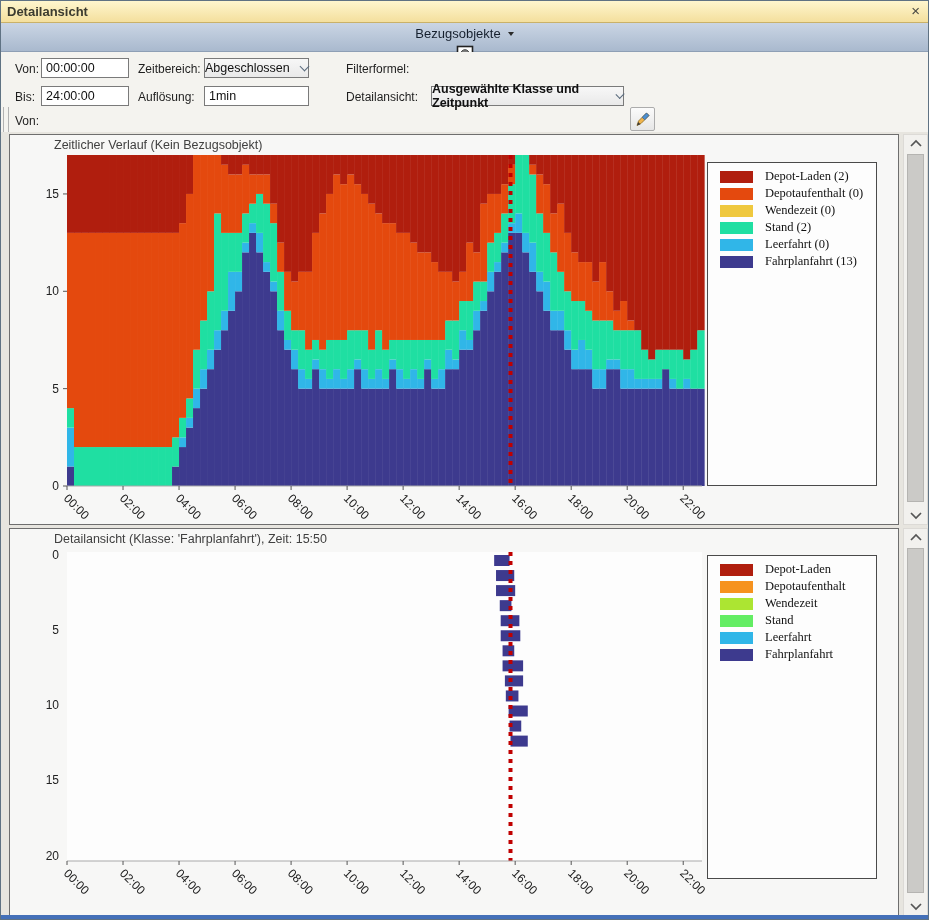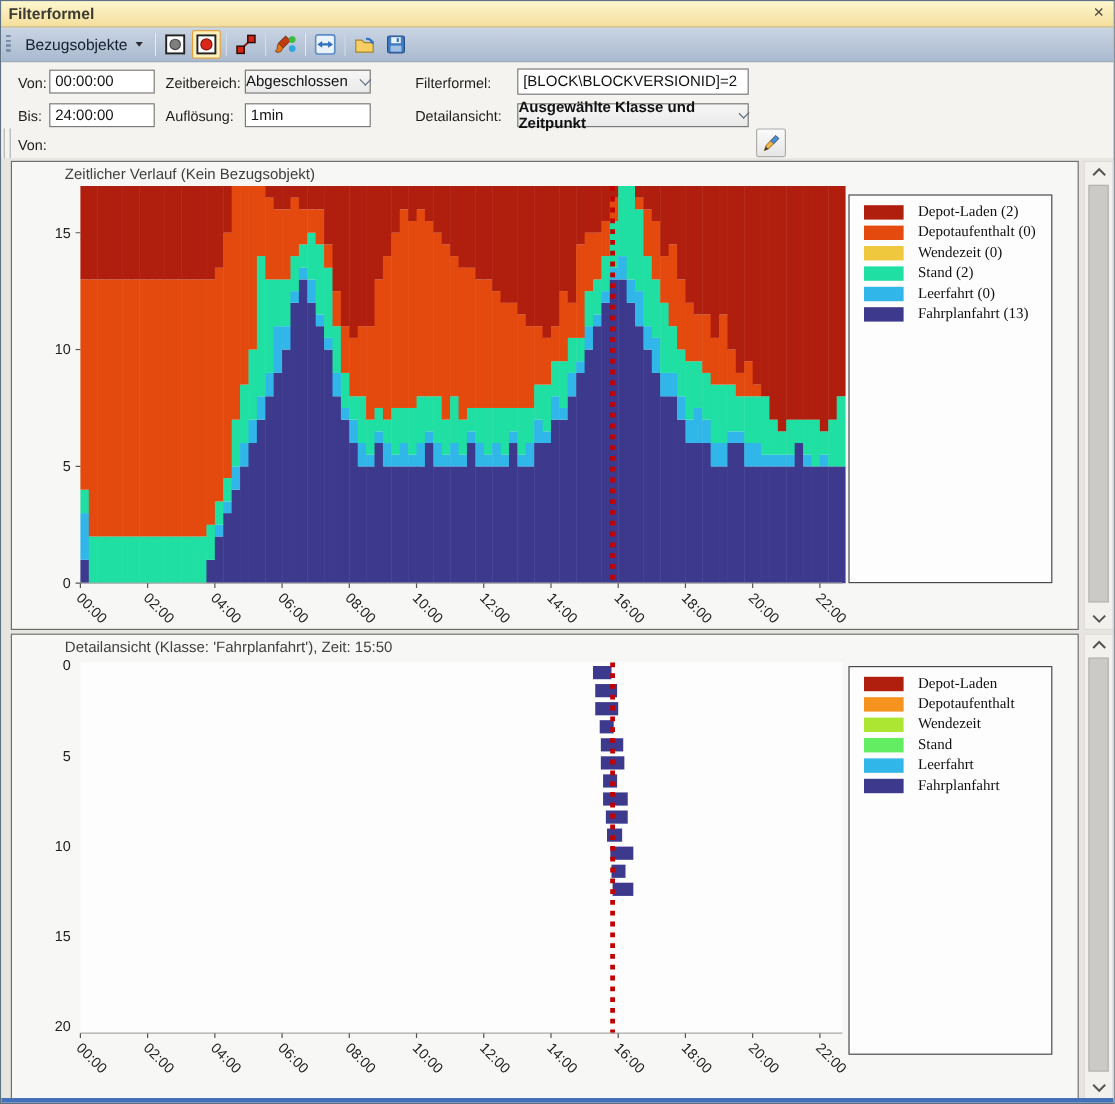--- a/index.html
+++ b/index.html
@@ -8,21 +8,21 @@
          border:1px solid #5F7283; overflow:hidden; }
   
   .titlebar { position:absolute; left:0; top:0; width:100%; height:22px;
     background:linear-gradient(#FEF6CE,#F4DF9D); border-bottom:1px solid #C9B169;
     display:flex; align-items:center; padding-left:6px; }
   .titlebar .t { font-size:13px; font-weight:bold; color:#3B3B30; }
   .close-x { position:absolute; right:8px; top:1px; font-size:15px; color:#4A4A44; cursor:default; }
   
   .toolbar { position:absolute; left:0; top:22px; width:100%; height:29px;
     background:linear-gradient(#CAD5E4,#A9B9CE); border-bottom:1px solid #8E9FB5;
-    display:flex; align-items:center; }
+    display:flex; align-items:center;flex-direction:column; }
   .tb-grip { width:4px; height:16px; margin:0 5px 0 4px;
     background:repeating-linear-gradient(#7C90AA 0 2px, rgba(0,0,0,0) 2px 4px); }
   .tb-textbtn { display:flex; align-items:center; gap:7px; padding:3px 7px; font-size:13px; color:#16202E; }
   .caret { width:0; height:0; border-left:3.5px solid transparent; border-right:3.5px solid transparent; border-top:4px solid #2A2A2A; }
   .tb-sep { width:1px; height:20px; background:#8798AD; border-right:1px solid #E4EBF3; margin:0 3px; }
   .tb-btn { width:24px; height:24px; display:flex; align-items:center; justify-content:center;
     border:1px solid transparent; border-radius:2px; margin:0 1px; }
   .tb-btn.active { background:#FCEFBE; border-color:#E3A23C; }
   
   .filters { position:absolute; left:0; top:51px; width:100%; height:80px; background:#F4F3EF; font-size:12px; color:#1E1E1E; }
@@ -55,21 +55,21 @@
   .vs-btn { position:absolute; left:0; width:23px; height:17px; display:flex; align-items:center; justify-content:center; }
   .vs-thumb { position:absolute; left:3px; width:17px; background:#CBCAC7; border:1px solid #B5B4B1; }
   .bottombar { position:absolute; left:0; bottom:0; width:100%; height:4px; background:#4470B8; }
 </style>
 </head>
 <body>
 
 <div class="win">
 
   <div class="titlebar">
-    <span class="t">Filterformel</span>
+    <span class="t">Detailansicht</span>
     <span class="close-x">×</span>
   </div>
 
   <div class="toolbar">
     <div class="tb-grip"></div>
     <div class="tb-textbtn">
       <span>Bezugsobjekte</span>
       <span class="caret"></span>
     </div>
     <div class="tb-sep"></div>
@@ -139,21 +139,20 @@
 
     <span class="f-label" style="left:137px; top:10px;">Zeitbereich:</span>
     <div class="combo" style="left:203px; top:6px; width:105px;">
       <span>Abgeschlossen</span>
       <span class="chev"></span>
     </div>
     <span class="f-label" style="left:137px; top:38px;">Auflösung:</span>
     <input class="f-input" style="left: 203px; top: 34px; width: 105px;" value="1min">
 
     <span class="f-label" style="left:345px; top:10px;">Filterformel:</span>
-    <input class="f-input" style="left: 430px; top: 5px; width: 193px; height: 22px;" value="[BLOCK\BLOCKVERSIONID]=2">
     <div class="editbtn">
       <svg width="18" height="18">
         <polygon points="3,15.5 4.5,11 12.5,3 15,5.5 7,13.5" fill="#F0B44C" stroke="#8A6A20" stroke-width="0.8"></polygon>
         <polygon points="8.2,7.3 12.5,3 15,5.5 10.7,9.8" fill="#4C8FD0" stroke="#2A5288" stroke-width="0.6"></polygon>
         <polygon points="3,15.5 4.2,12.1 6.4,14.3" fill="#3A3A3A"></polygon>
       </svg>
     </div>
     <span class="f-label" style="left:345px; top:38px;">Detailansicht:</span>
     <div class="combo" style="left:430px; top:34px; width:193px;font-weight:bold;">
       <span>Ausgewählte Klasse und Zeitpunkt</span>

